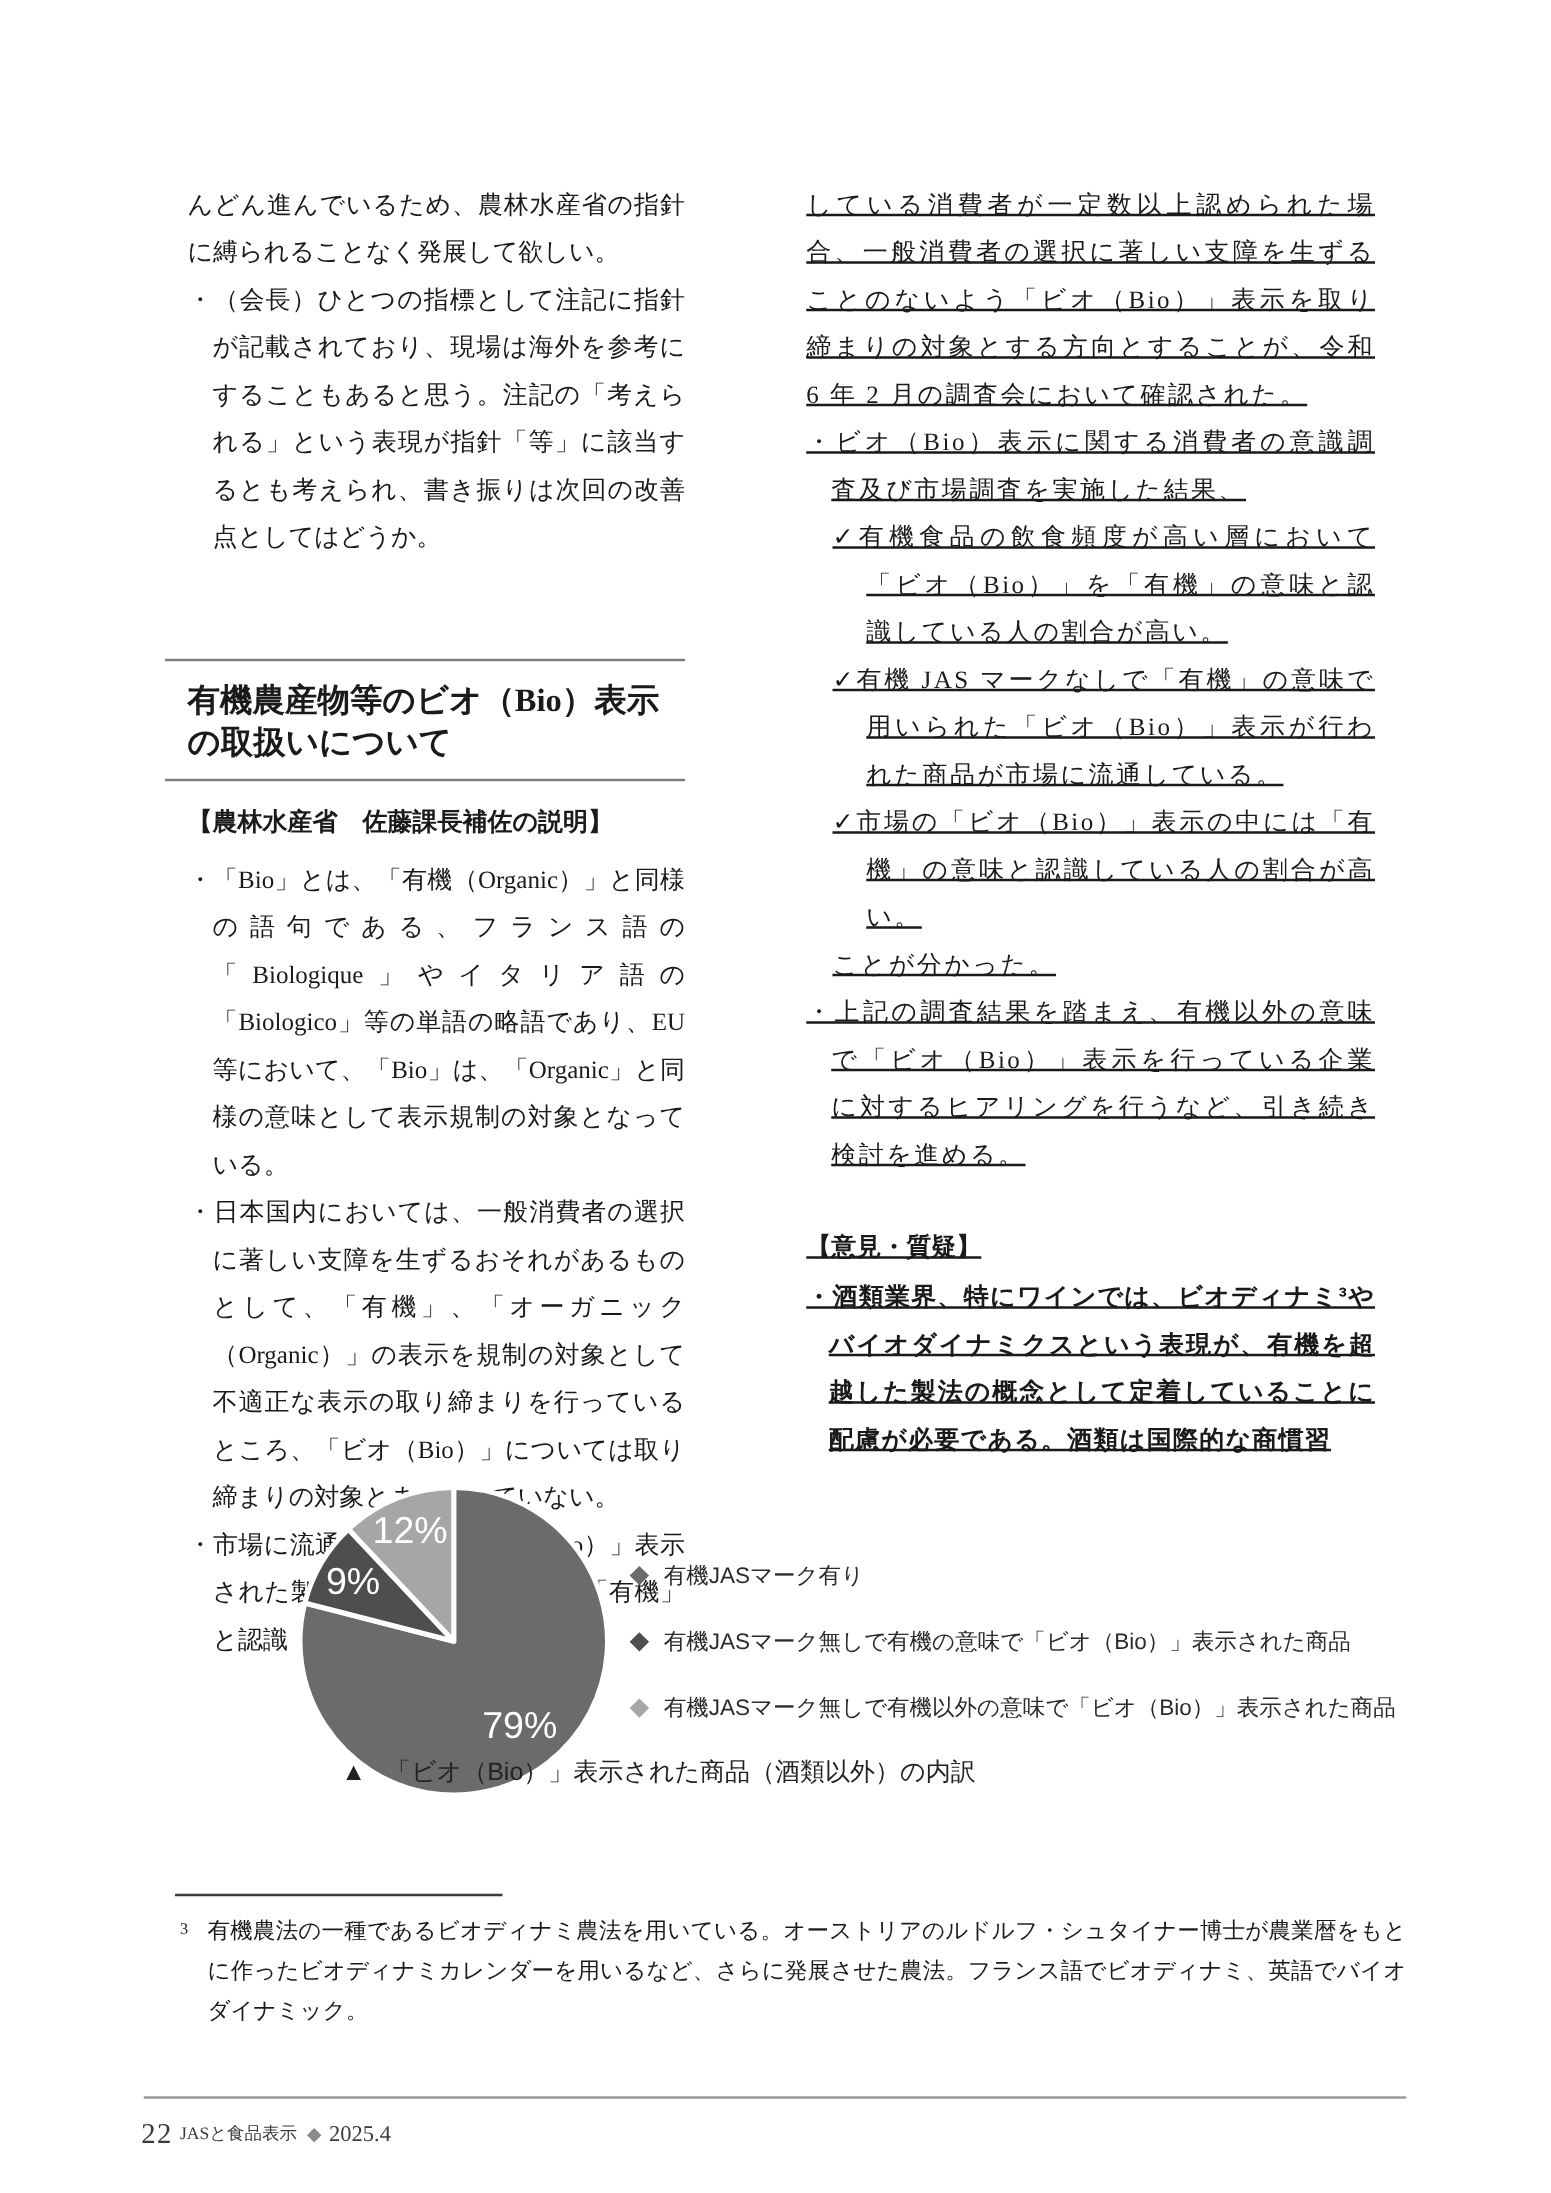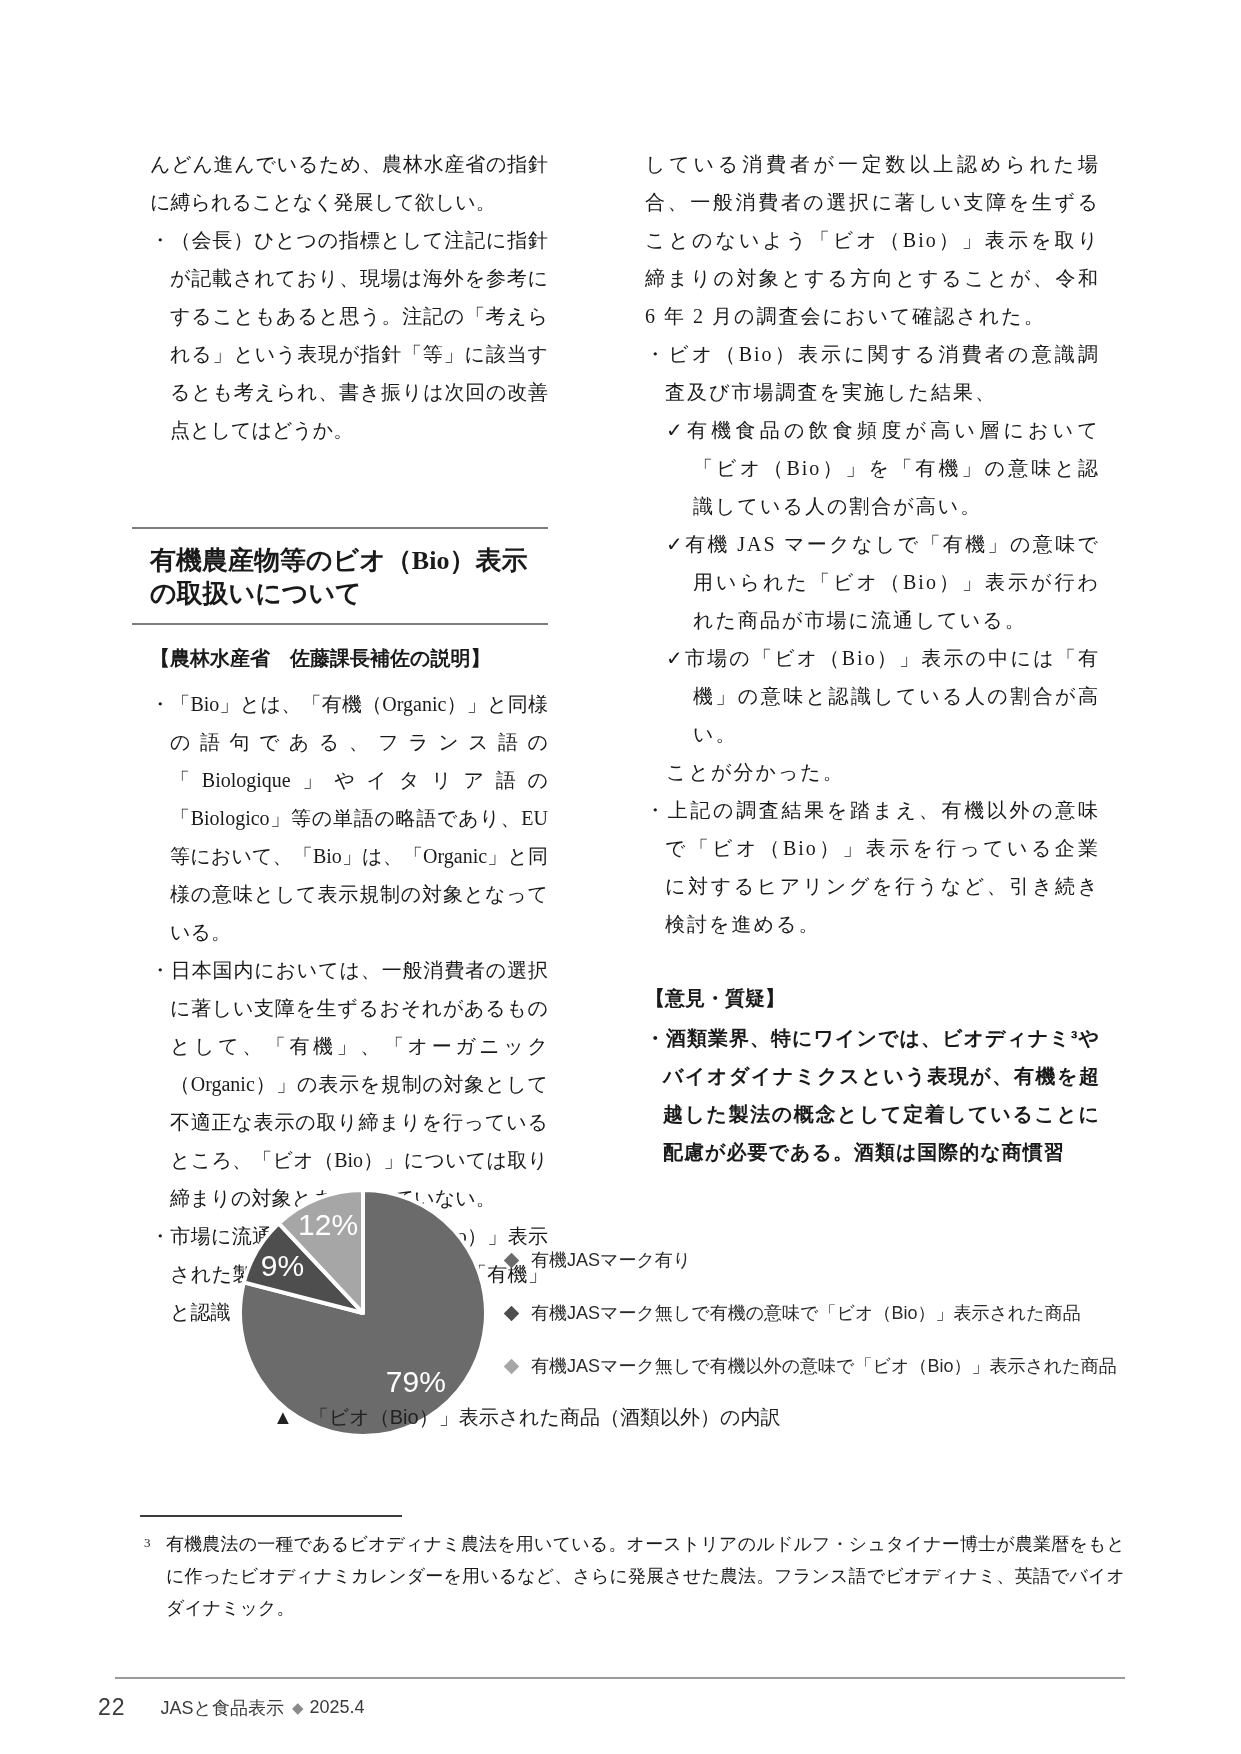--- a/index.html
+++ b/index.html
@@ -2,21 +2,21 @@
 <html><head>
 <meta charset="utf-8">
 <style>
   html,body{margin:0;padding:0;background:#fff;}
   #page{position:relative;width:1241px;height:1754px;background:#ffffff;overflow:hidden;
         color:#1a1a1a;padding-left:32px;}
 
   .col{position:absolute;top:145px;font-family:"Liberation Serif","DejaVu Serif",serif;
        font-size:20px;line-height:38px;text-align:justify;}
   #col-left{left:150px;width:398px;}
-  #col-right{left:645px;width:455px;letter-spacing:2px;}
+  #col-right{left:645px;width:455px;letter-spacing:2px;text-decoration:underline;}
 
   .para{margin:0;}
   .bullet{margin:0;padding-left:20px;text-indent:-20px;}
   .check{margin:0 0 0 21px;padding-left:27px;text-indent:-27px;}
   .indent1{margin:0 0 0 21px;}
 
   .section-heading{margin:78px 0 0 -18px;padding:15px 0 13px 18px;
        border-top:2px solid #7e7e7e;border-bottom:2px solid #7e7e7e;
        font-family:Liberation Serif, serif;
        font-size:26px;line-height:33px;font-weight:bold;text-align:left;letter-spacing:0;}
@@ -39,24 +39,24 @@
        font-family:"Liberation Sans","DejaVu Sans",sans-serif;font-size:20px;color:#222;}
   #chart-caption .tri{margin-right:16px;}
 
   #footnote-rule{position:absolute;left:140px;top:1515px;width:262px;height:2px;background:#3c3c3c;}
   #footnote{position:absolute;left:140px;top:1528px;width:985px;
        font-family:"Liberation Serif","DejaVu Serif",serif;font-size:18px;line-height:32px;
        text-align:justify;padding-left:26px;box-sizing:border-box;}
   #footnote sup{position:absolute;left:4px;top:-1px;font-size:13px;}
 
   #footer-rule{position:absolute;left:115px;top:1677px;width:1010px;height:2px;background:#9a9a9a;}
-  #footer{position:absolute;left:98px;top:1694px;display:flex;align-items:center;
-       font-family:Liberation Sans, sans-serif;color:#3a3a3a;}
+  #footer{position:absolute;left:113px;top:1694px;display:flex;align-items:center;
+       font-family:Liberation Serif, serif;color:#3a3a3a;}
   #footer .pagenum{font-size:23px;letter-spacing:1px;}
-  #footer .journal{font-size:18px;margin-left:35px;}
+  #footer .journal{font-size:14px;margin-left:6px;}
   #footer .fdiamond{font-size:15px;color:#8a8a8a;margin:0 6px 0 8px;}
   #footer .issue{font-size:18px;}
 </style>
 </head>
 <body>
 
 <div id="page">
 
   <div class="col" id="col-left">
     <p class="para">んどん進んでいるため、農林水産省の指針に縛られることなく発展して欲しい。</p>

